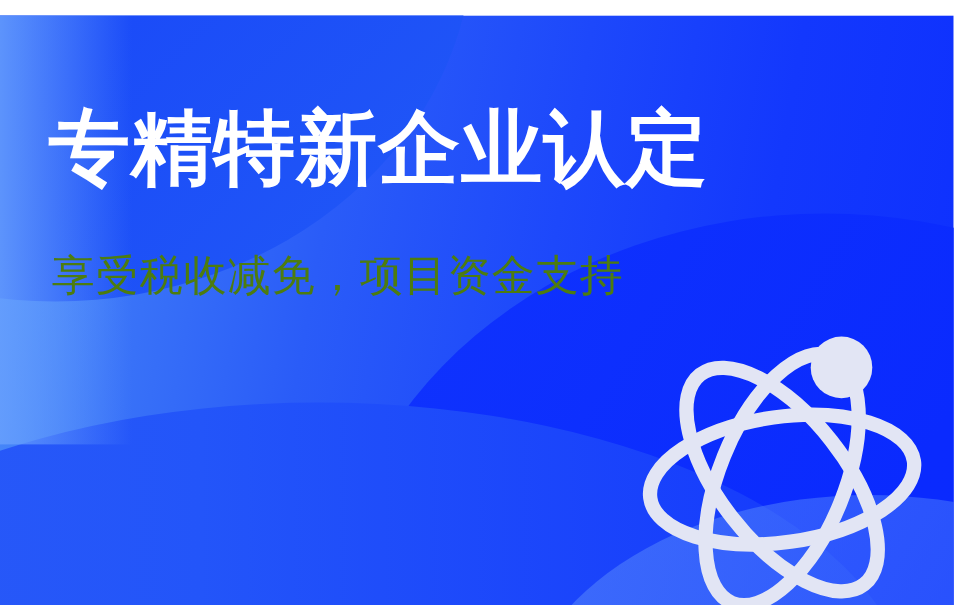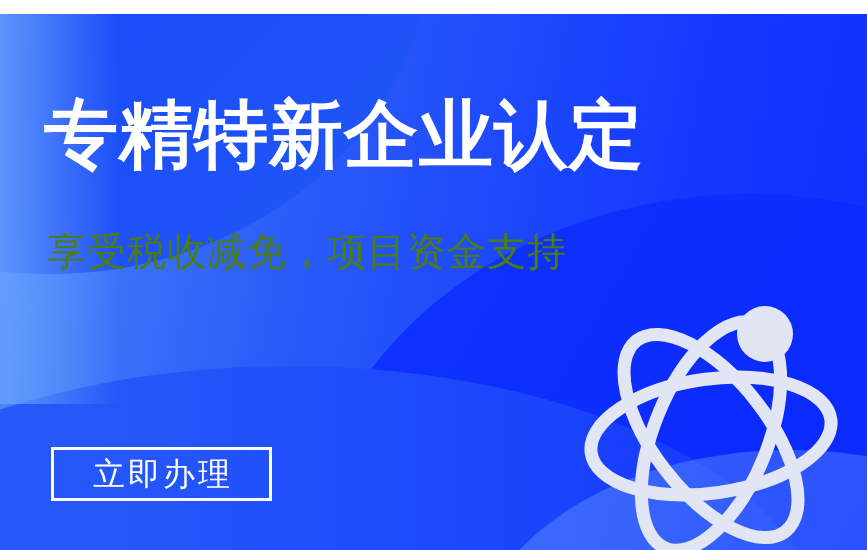--- a/index.html
+++ b/index.html
@@ -153,23 +153,20 @@
   <div class="blob-bl"></div>
   <div class="blob-br-light"></div>
   <div class="edge-left"></div>
 
   <div class="content">
 
     <div class="title">专精特新企业认定</div>
 
     <div class="subtitle">享受税收减免，项目资金支持</div>
 
-    <div class="cta">
-      <span class="cta-label">立即办理</span>
-    </div>
 
     <div class="atom">
       <svg viewBox="0 0 270 258" width="270" height="258" aria-hidden="true">
         <g fill="none" stroke="#E2E5F4" stroke-width="13" stroke-linecap="round">
 
           <ellipse cx="133" cy="140" rx="121" ry="57" transform="rotate(-8 133 140)"></ellipse>
 
           <ellipse cx="133" cy="140" rx="121" ry="57" transform="rotate(52 133 140)"></ellipse>
 
           <ellipse cx="133" cy="140" rx="121" ry="57" transform="rotate(112 133 140)"></ellipse>

